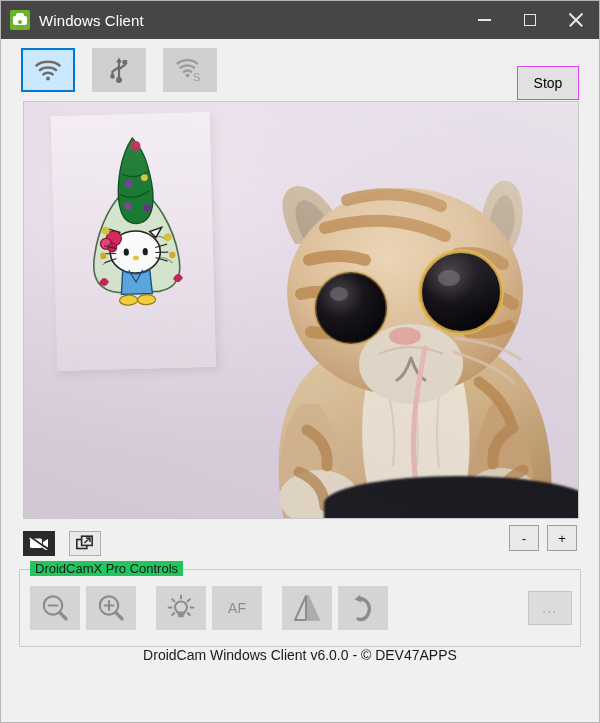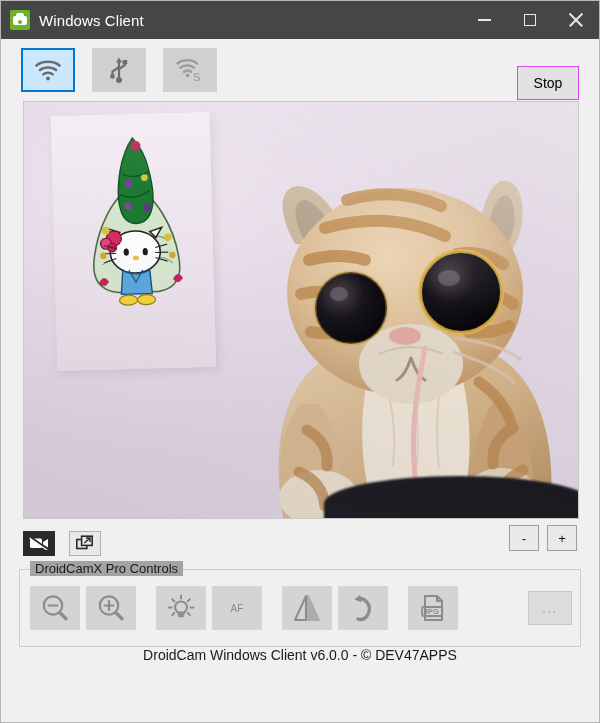--- a/index.html
+++ b/index.html
@@ -185,41 +185,41 @@
   
   .pro-group {
     margin: 8px 18px 0 18px;
     border: 1px solid #ccc;
     position: relative;
     height: 78px;
     flex: 0 0 auto;
   }
   .pro-legend {
     position: absolute; left: 10px; top: -9px;
-    background: #a3a3a3; padding: 0 5px;
+    background: #22c55e; padding: 0 5px;
     font-size: 13px; color: #1a1a1a;
   }
   .pro-row {
     position: absolute; left: 10px; top: 16px; right: 8px;
     display: flex; align-items: center;
   }
   .pro-btn {
     width: 50px; height: 44px;
     background: #d4d4d4; border: 1px solid #d4d4d4;
     display: flex; align-items: center; justify-content: center;
     cursor: pointer;
   }
   .gap-sm { width: 6px; }
   .gap-md { width: 20px; }
   .pro-btn.dots {
     width: 44px; height: 34px;
     background: #dcdcdc; border: 1px solid #c6c6c6;
     margin-left: auto;
   }
-  .af-text { font-size: 10px; color: #8d8d8d; font-family: "Liberation Sans", sans-serif; }
+  .af-text { font-size: 14px; color: #8d8d8d; font-family: "Liberation Sans", sans-serif; }
   .dots-text { color: #9b9b9b; font-size: 13px; letter-spacing: 1.5px; }
 
   
   .footer {
     flex: 1 1 auto;
     display: flex; align-items: flex-start; justify-content: center;
     font-size: 14px; color: #1a1a1a;
   }
 </style>
 </head>
@@ -522,28 +522,20 @@
       <div class="gap-sm"></div>
 
       <div class="pro-btn">
         <svg width="30" height="30" viewBox="0 0 30 30">
           <path d="M11 5 C 21 7, 24 15, 19 23 C 16.5 26.5, 13 27, 10 26" fill="none" stroke="#8c8c8c" stroke-width="3.4" stroke-linecap="round"></path>
           <path d="M12 2 L 6.5 6.6 L 13.6 9.4 Z" fill="#8c8c8c"></path>
         </svg>
       </div>
       <div class="gap-md"></div>
 
-      <div class="pro-btn">
-        <svg width="30" height="30" viewBox="0 0 30 30">
-          <path d="M7 3 H 19 L 24 8 V 27 H 7 Z" fill="none" stroke="#8c8c8c" stroke-width="2" stroke-linejoin="round"></path>
-          <path d="M19 3 V 8 H 24" fill="none" stroke="#8c8c8c" stroke-width="2"></path>
-          <rect x="4.2" y="14" width="20" height="9" rx="1.2" fill="none" stroke="#8c8c8c" stroke-width="1.8"></rect>
-          <text x="5.6" y="21.2" font-family="Liberation Sans, sans-serif" font-size="7.6" font-weight="bold" fill="#8c8c8c">JPG</text>
-        </svg>
-      </div>
 
       <div class="pro-btn dots">
         <span class="dots-text">...</span>
       </div>
     </div>
   </div>
 
   <div class="footer">
     <span>DroidCam Windows Client v6.0.0 - © DEV47APPS</span>
   </div>

